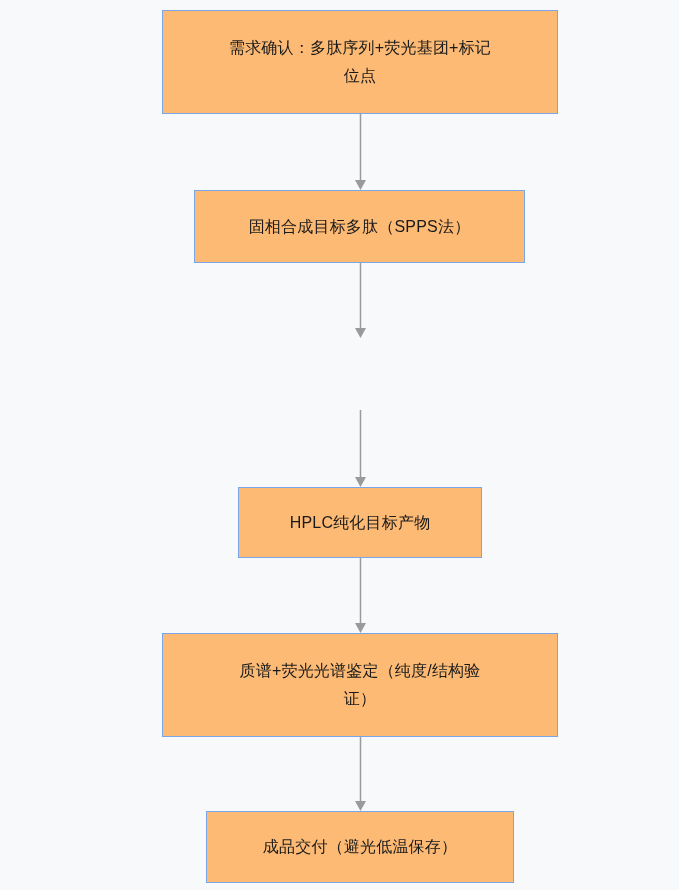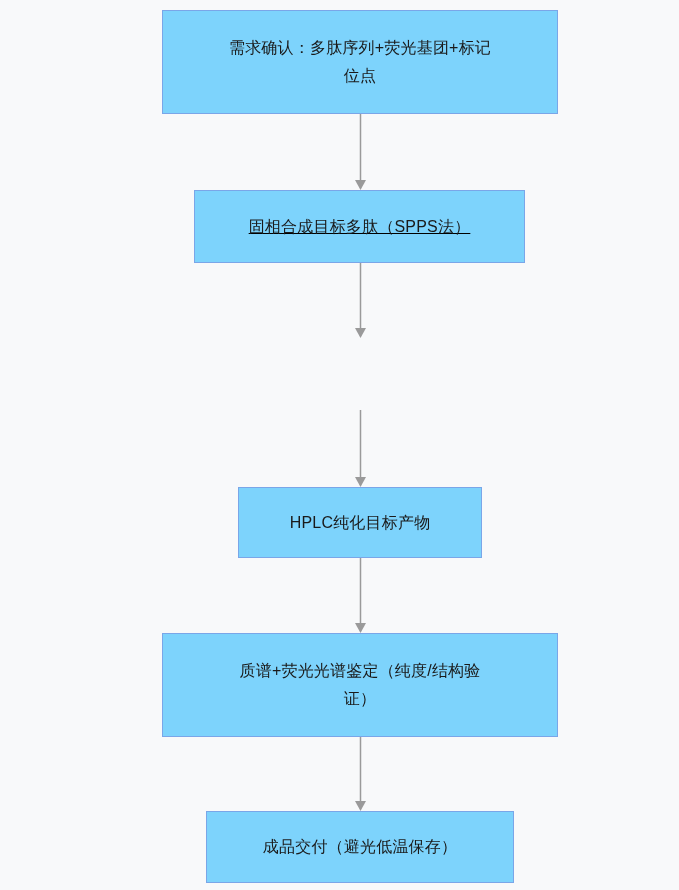--- a/index.html
+++ b/index.html
@@ -14,21 +14,21 @@
     overflow: hidden;
   }
   #flowchart {
     position: relative;
     width: 679px;
     height: 890px;
   }
   .node {
     position: absolute;
     box-sizing: border-box;
-    background: #7dd3fc;
+    background: #fdba74;
     border: 1.5px solid #7aa6e8;
     display: flex;
     align-items: center;
     justify-content: center;
     text-align: center;
   }
   .node-label {
     display: block;
     color: #1a1a1a;
     font-size: 16px;
@@ -71,21 +71,21 @@
       <polygon class="connector-head" points="2,65 13,65 7.5,75"></polygon>
     </svg>
     <svg class="connector" width="15" height="74" style="left: 352.5px; top: 737px;">
       <line class="connector-line" x1="7.5" y1="0" x2="7.5" y2="65"></line>
       <polygon class="connector-head" points="2,64 13,64 7.5,74"></polygon>
     </svg>
     <div class="node" style="left: 162px; top: 10px; width: 396px; height: 104px;">
       <span class="node-label">需求确认：多肽序列+荧光基团+标记
 位点</span>
     </div>
-    <div class="node" style="left: 194px; top: 190px; width: 331px; height: 73px; text-decoration: underline;">
+    <div class="node" style="left: 194px; top: 190px; width: 331px; height: 73px;">
       <span class="node-label">固相合成目标多肽（SPPS法）</span>
     </div>
     <div class="node" style="left: 238px; top: 487px; width: 244px; height: 71px; text-align: right;">
       <span class="node-label">HPLC纯化目标产物</span>
     </div>
     <div class="node" style="left: 206px; top: 811px; width: 308px; height: 72px;">
       <span class="node-label">成品交付（避光低温保存）</span>
     </div>
     <div class="node" style="left: 162px; top: 633px; width: 396px; height: 104px;">
       <span class="node-label">质谱+荧光光谱鉴定（纯度/结构验

